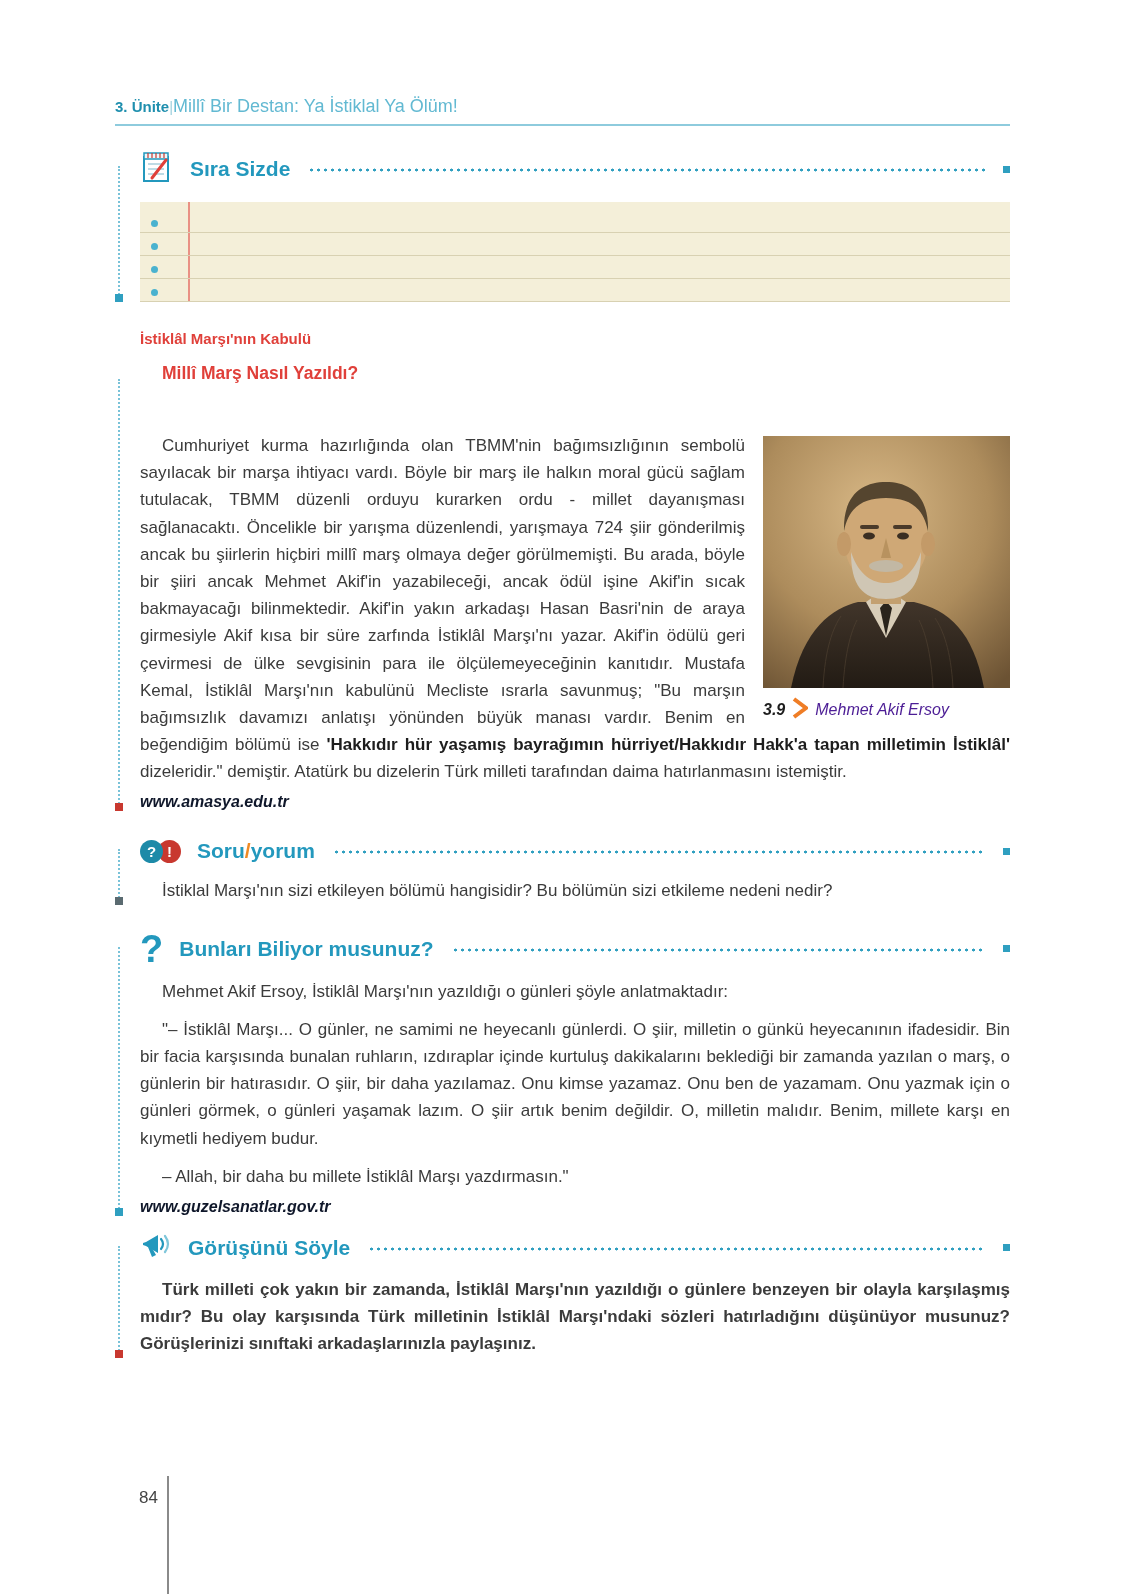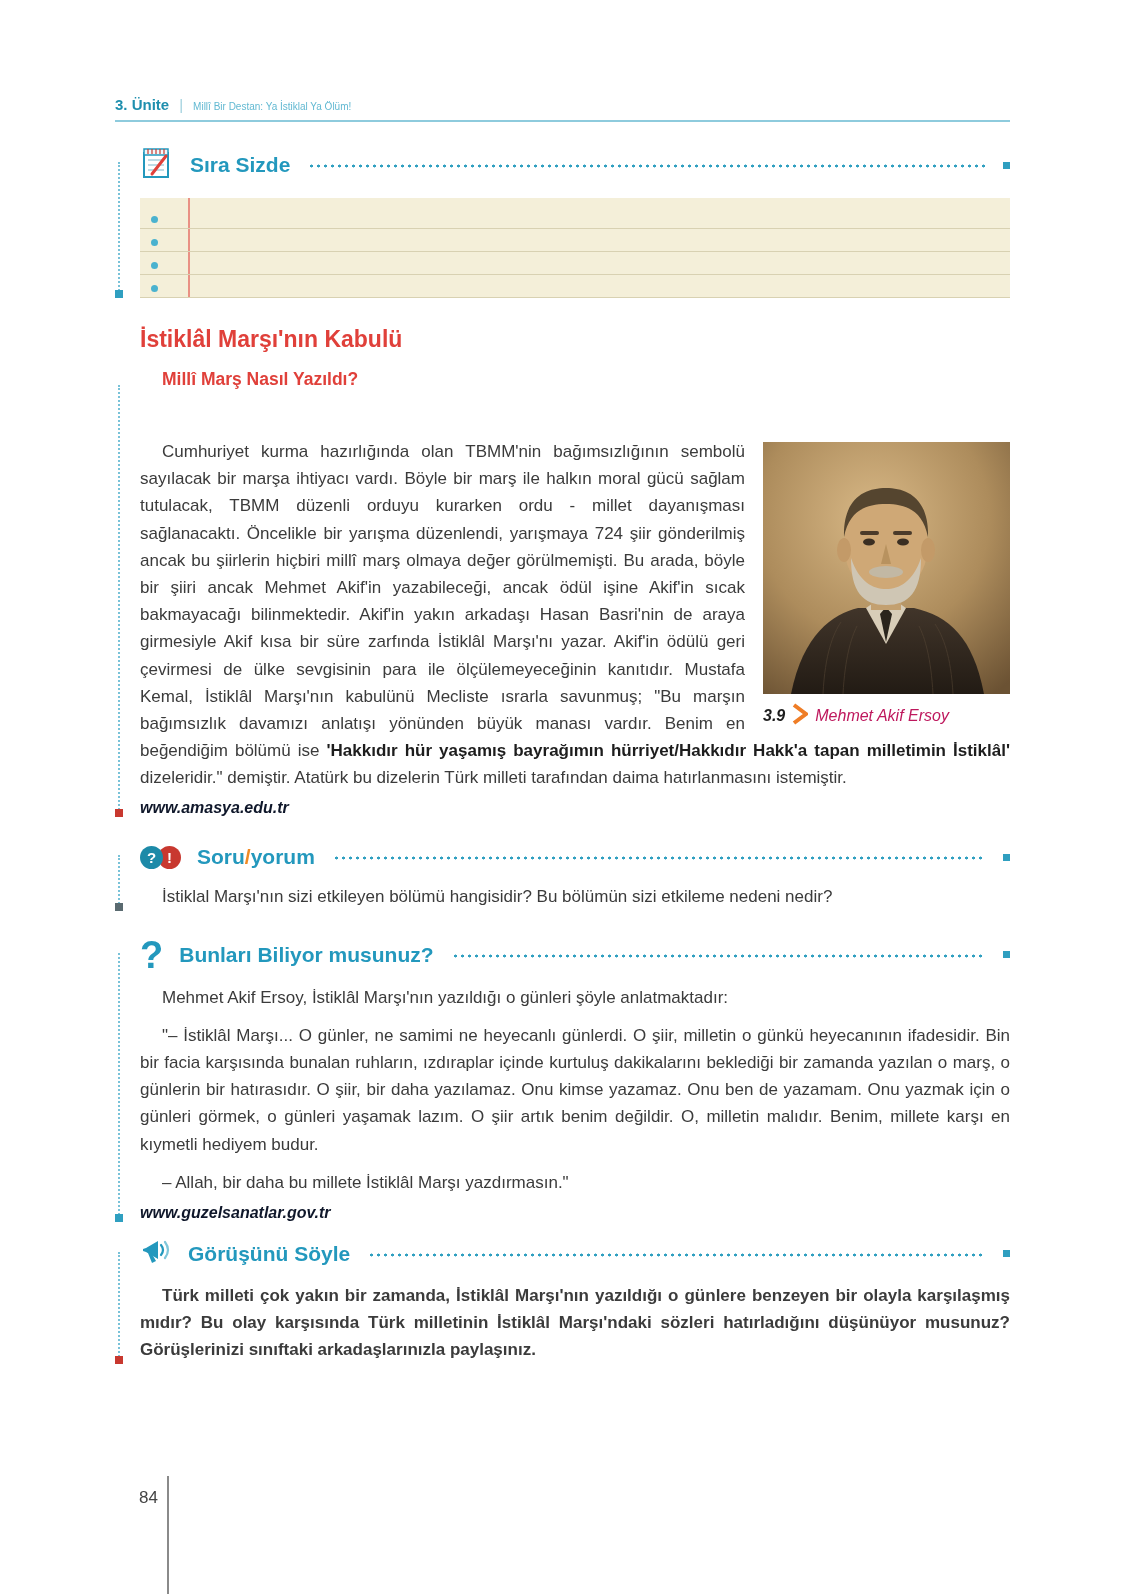--- a/index.html
+++ b/index.html
@@ -2,25 +2,25 @@
 <html lang="tr"><head>
 <meta charset="utf-8">
 <style>
   * { margin:0; padding:0; box-sizing:border-box; }
   html,body { background:#ffffff; }
   body { font-family:"Liberation Sans", sans-serif; color:#3b3b3b; }
   .page { position:relative; width:1140px; height:1594px; margin:0 auto; background:#fff;
           overflow:hidden; padding:96px 130px 0 115px; }
 
   
-  .hdr { display:flex; align-items:baseline; gap:10px; padding-bottom:7px;
+  .hdr { display:flex; align-items:baseline; gap:0; padding-bottom:7px;
          border-bottom:2px solid #8ecbdd; }
   .hdr .unit { color:#1f8fae; font-weight:bold; font-size:15px; }
   .hdr .sep  { color:#9fd0de; font-size:15px; }
-  .hdr .utitle { color:#62b9d2; font-size:10px; }
+  .hdr .utitle { color:#62b9d2; font-size:18px; }
 
   
   section { position:relative; padding-left:25px; }
   section::before { content:""; position:absolute; left:3px; top:16px; bottom:3px;
                     border-left:2px dotted #79c2d8; }
   section::after { content:""; position:absolute; left:0; bottom:0; width:8px; height:8px; }
   section.sq-teal::after { background:#2f9fc0; }
   section.sq-red::after  { background:#c8382f; }
   section.sq-dark::after { background:#5a6a70; }
 
@@ -38,30 +38,30 @@
   
   .sira { margin-top:24px; }
   .sira .txt { margin-top:8px; }
   .answer { position:relative; margin-top:14px; background:#f4efd9; padding-top:8px; }
   .aline { height:23px; border-bottom:1px solid #d8d1b2; position:relative; }
   .aline .dot { position:absolute; left:11px; bottom:5px; width:7px; height:7px;
                 border-radius:50%; background:#4ab2cf; display:block; }
   .margin-rule { position:absolute; left:48px; top:0; bottom:0; width:2px; background:#e99184; }
 
   
-  .red-head { color:#e0403a; font-weight:bold; font-size:23px; margin:28px 0 0 25px; }
+  .red-head { color:#e0403a; font-weight:bold; font-size:15px; margin:28px 0 0 25px; }
   .sub-head { color:#e0403a; font-weight:bold; font-size:17.5px; margin:14px 0 6px 22px; }
 
   
   .metin { margin-top:16px; }
   .figure { float:right; width:247px; margin:4px 0 6px 18px; }
   .photo  { width:247px; height:252px; display:block; }
   .figcap { display:flex; align-items:center; gap:7px; margin-top:9px; font-size:16px; }
   .fignum { font-weight:bold; font-style:italic; color:#1d1d1d; }
-  .figcap .cap { font-style:italic; color:#be185d; }
+  .figcap .cap { font-style:italic; color:#4c1d95; }
   .mi-body { margin-top:2px; }
   .mi-body b { color:#1d1d1d; }
   .source { text-align:left; font-style:italic; font-weight:bold; font-size:16px;
             color:#0f172a; margin-top:8px; clear:both; }
 
   
   .soru { margin-top:22px; }
   .t-teal { color:#2398bd; } .t-orange { color:#f08a24; }
   .bubbles { display:inline-flex; align-items:center; }
   .bub { display:inline-flex; width:23px; height:23px; border-radius:50%; color:#fff;

